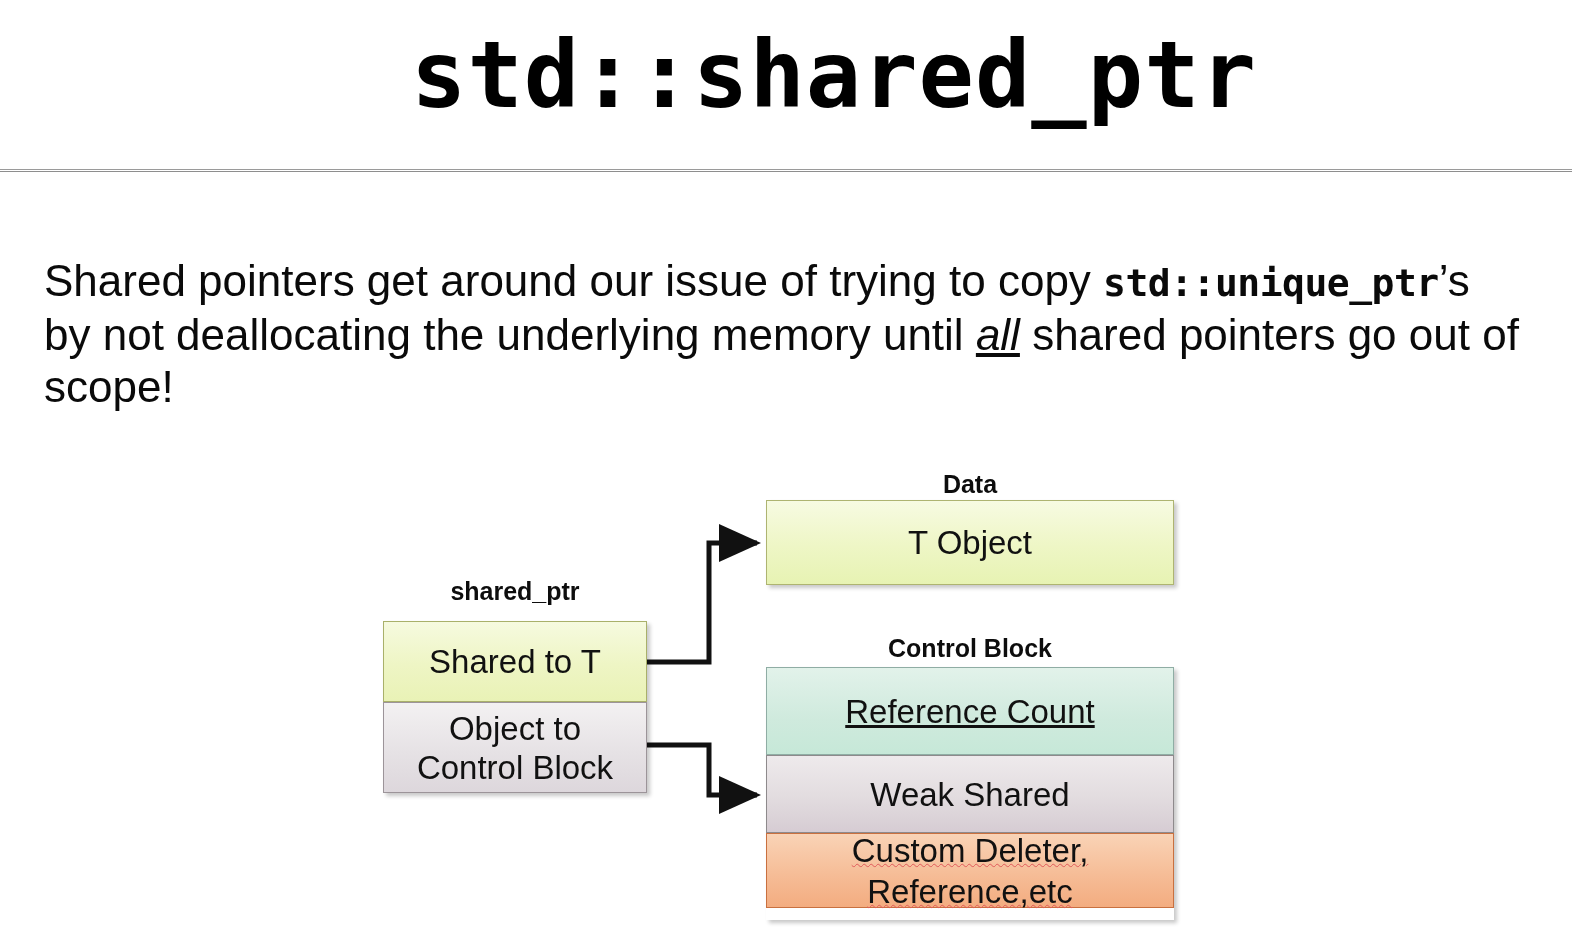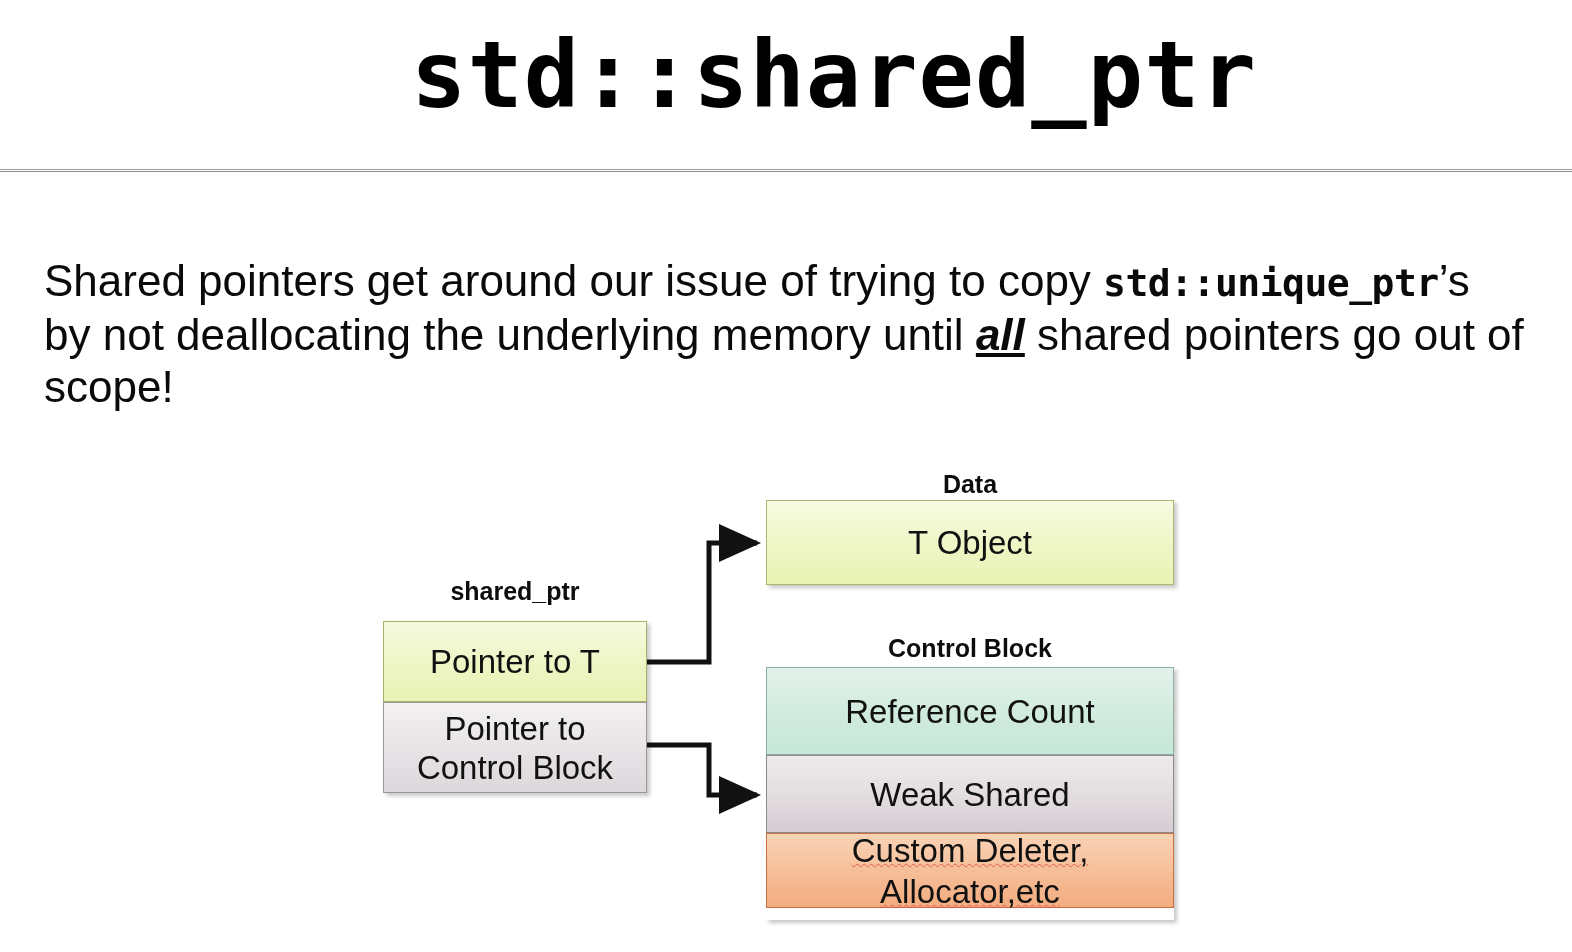--- a/index.html
+++ b/index.html
@@ -53,21 +53,21 @@
     line-height: 52px;
     color: #0a0a0a;
   }
   .body-text .mono {
     font-family: "DejaVu Sans Mono", monospace;
     font-weight: bold;
     font-size: 38px;
     letter-spacing: -0.5px;
   }
   .body-text .emph {
-    font-weight: bold;
+    font-weight: normal;
     font-style: italic;
     text-decoration: underline;
   }
 
   
   .diagram {
     position: absolute;
     left: 0;
     top: 0;
     width: 1572px;
@@ -130,20 +130,21 @@
     background: linear-gradient(to bottom, #f7fbe2 0%, #eef6c5 55%, #e7f3b3 100%);
     border: 1px solid #aeb471;
   }
 
   
   .cb-box { left: 766px; top: 667px; width: 408px; height: 253px; }
   .cb-ref {
     left: 0; top: 0; width: 408px; height: 88px;
     background: linear-gradient(to bottom, #e2f2ea 0%, #cfeadd 60%, #c6e8d8 100%);
     border: 1px solid #8fada4;
+    text-decoration: underline;
   }
   .cb-weak {
     left: 0; top: 88px; width: 408px; height: 78px;
     background: linear-gradient(to bottom, #eeeaec 0%, #e2dcdf 55%, #d6ccd3 100%);
     border: 1px solid #8e8a8c;
   }
   .cb-custom {
     left: 0; top: 166px; width: 408px; height: 75px;
     background: linear-gradient(to bottom, #f9d3b6 0%, #f6bd97 55%, #f3ac80 100%);
     border: 1px solid #c9703f;
@@ -185,33 +186,33 @@
     <path d="M647,662 L709,662 L709,543 L757,543" fill="none" stroke="#111111" stroke-width="5" stroke-linecap="butt" stroke-linejoin="miter" marker-end="url(#ah)"></path>
 
     <path d="M647,745 L709,745 L709,795 L757,795" fill="none" stroke="#111111" stroke-width="5" stroke-linecap="butt" stroke-linejoin="miter" marker-end="url(#ah)"></path>
   </svg>
 
   <div class="cap cap-data">Data</div>
   <div class="cap cap-shared">shared_ptr</div>
   <div class="cap cap-control">Control Block</div>
 
   <div class="box sp-box">
-    <div class="cell sp-top">Pointer to T</div>
+    <div class="cell sp-top">Shared to T</div>
     <div class="cell sp-bot">
-      <span>Pointer to</span>
+      <span>Object to</span>
       <span>Control Block</span>
     </div>
   </div>
 
   <div class="box data-box">
     <div class="cell data-cell">T Object</div>
   </div>
 
   <div class="box cb-box">
     <div class="cell cb-ref">Reference Count</div>
     <div class="cell cb-weak">Weak Shared</div>
     <div class="cell cb-custom">
       <span class="squiggle">Custom Deleter,</span>
-      <span class="squiggle">Allocator,etc</span>
+      <span class="squiggle">Reference,etc</span>
     </div>
   </div>
 
 </div>
 
 </body></html>

